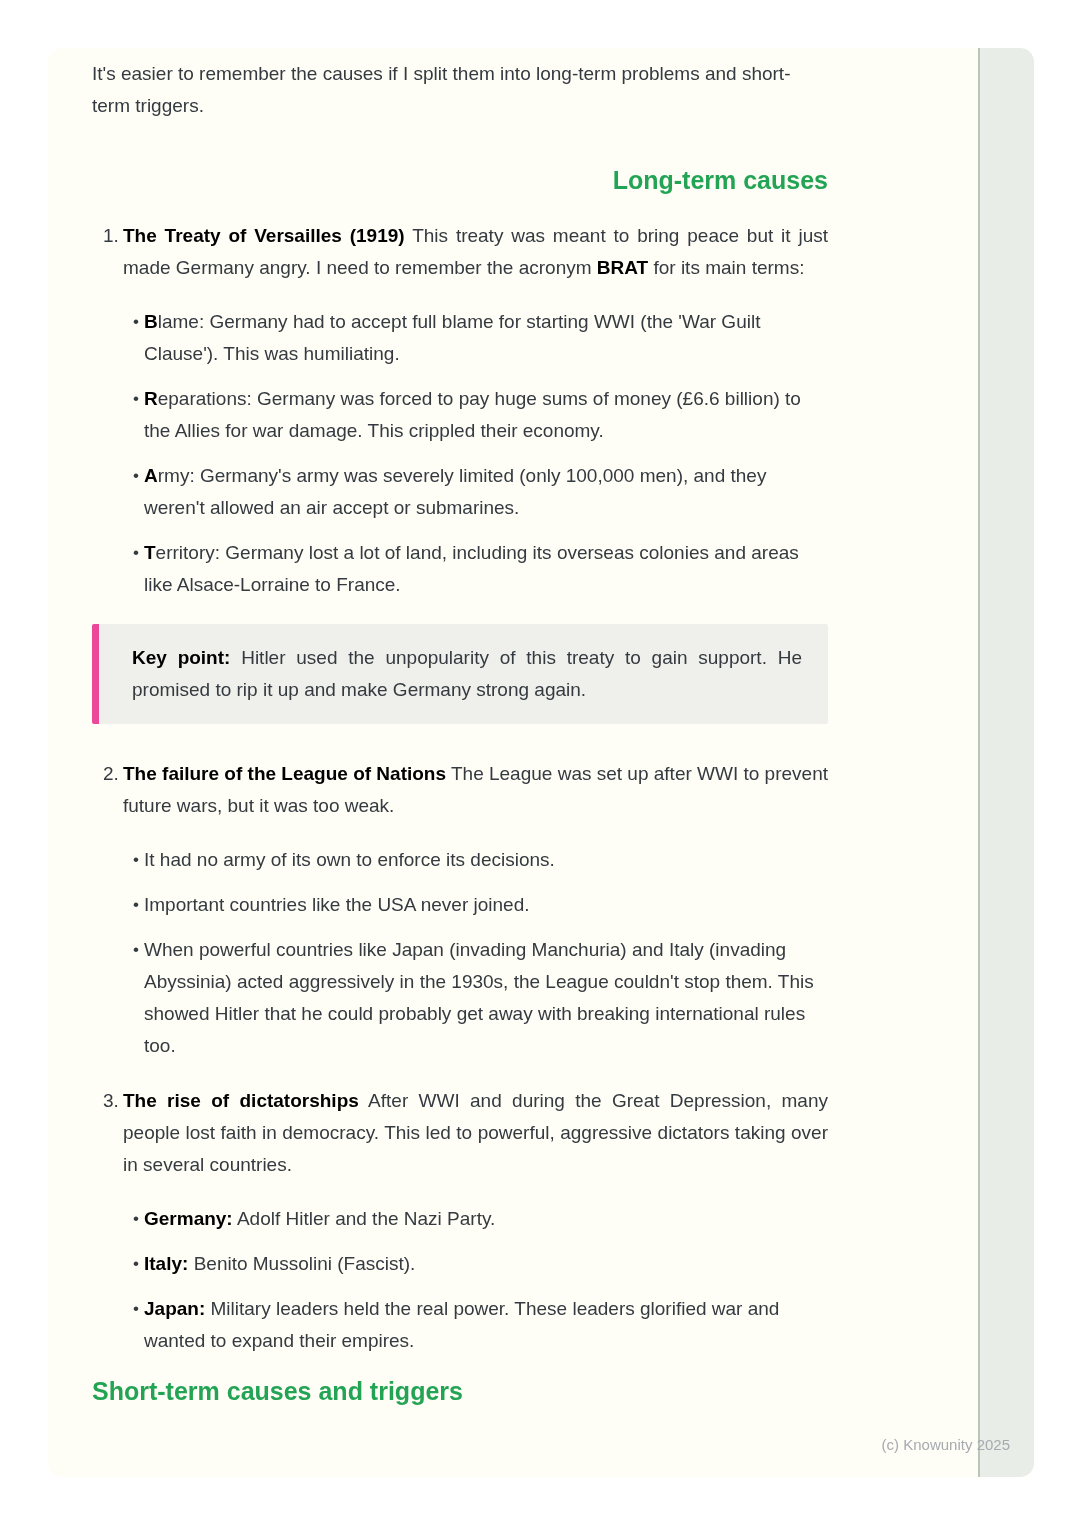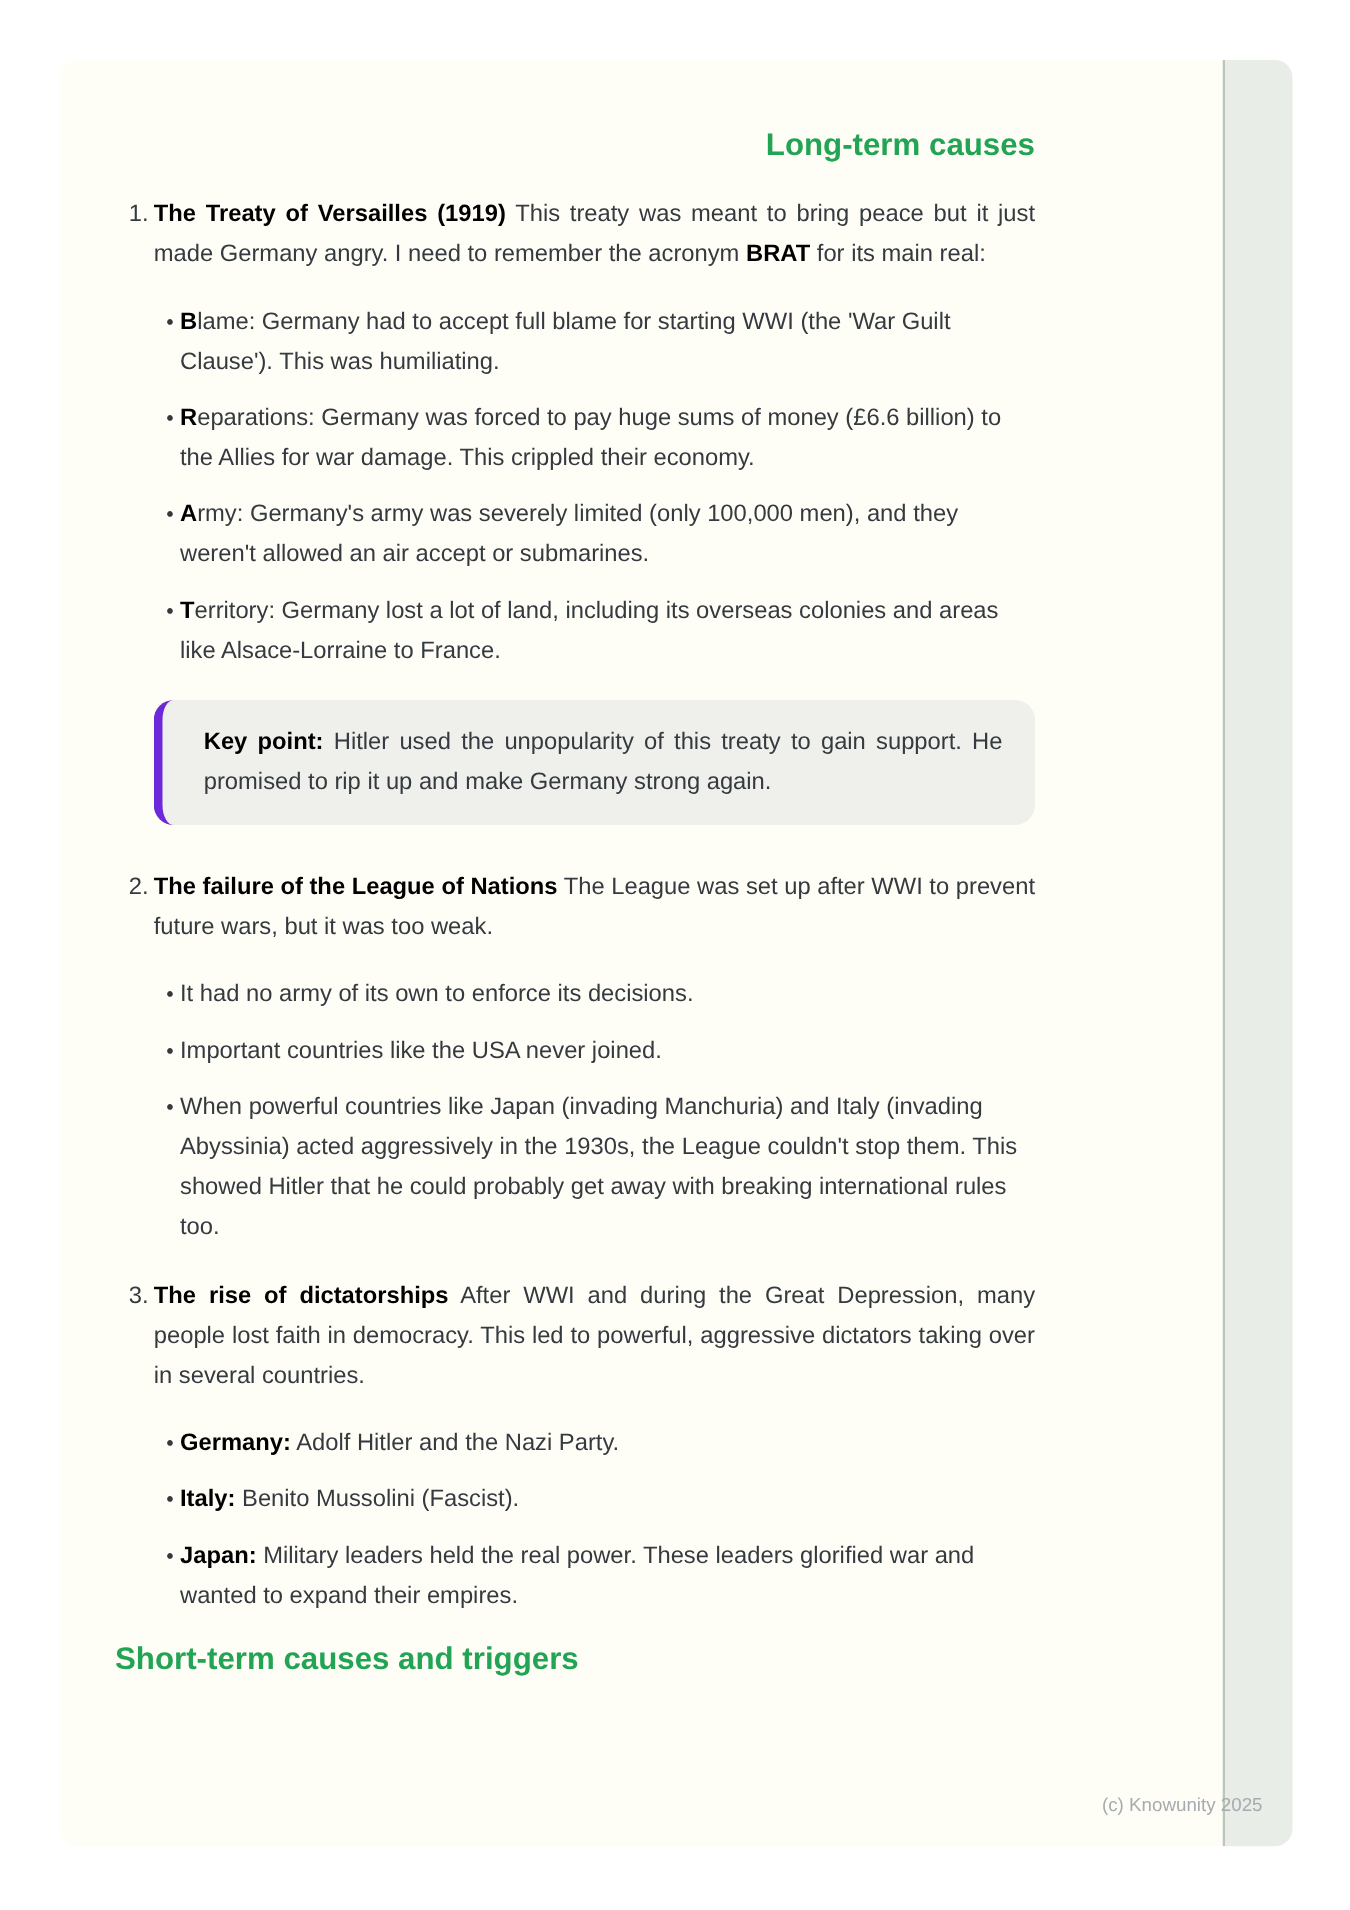--- a/index.html
+++ b/index.html
@@ -41,48 +41,49 @@
   .oli-2 { margin-top:34px; }
   .oli-3 { margin-top:23px; }
   
   ul { list-style:none; margin-top:22px; }
   ul li { display:flex; align-items:flex-start; margin-bottom:13px; }
   ul li:last-child { margin-bottom:0; }
   .dot { flex:0 0 11px; margin-left:41px; font-size:17px; }
   .li-text { flex:1; }
   
   .keypoint {
-    margin-top:23px; margin-left:31px;
+    margin-top:23px; 
     background:#eff0eb;
-    border-left:7px solid #6d28d9;
-    border-radius:16px;
+    border-left:7px solid #ec4899;
+    border-radius:2px;
     padding:18px 26px 18px 33px;
     text-align:justify;
   }
   .watermark {
     position:absolute; right:24px; top:1389px;
     font-size:15px; line-height:16px; color:#a6abb0;
     z-index:2; white-space:nowrap;
   }
 </style>
 </head>
 <body>
 
 <div class="panel">
 
   <div class="strip"></div>
 
   <div class="content">
 
+    <p class="intro">It's easier to remember the causes if I split them into long-term problems and short-term triggers.</p>
 
     <h2 class="h2-long">Long-term causes</h2>
 
     <div class="oli oli-1">
       <span class="num">1.</span>
-      <div class="oli-body"><span class="b">The Treaty of Versailles (1919)</span><span> This treaty was meant to bring peace but it just made Germany angry. I need to remember the acronym </span><span class="b">BRAT</span><span> for its main real:</span></div>
+      <div class="oli-body"><span class="b">The Treaty of Versailles (1919)</span><span> This treaty was meant to bring peace but it just made Germany angry. I need to remember the acronym </span><span class="b">BRAT</span><span> for its main terms:</span></div>
     </div>
 
     <ul>
       <li>
         <span class="dot">•</span>
         <span class="li-text"><span class="b">B</span><span>lame: Germany had to accept full blame for starting WWI (the 'War Guilt Clause'). This was humiliating.</span></span>
       </li>
       <li>
         <span class="dot">•</span>
         <span class="li-text"><span class="b">R</span><span>eparations: Germany was forced to pay huge sums of money (£6.6 billion) to the Allies for war damage. This crippled their economy.</span></span>

